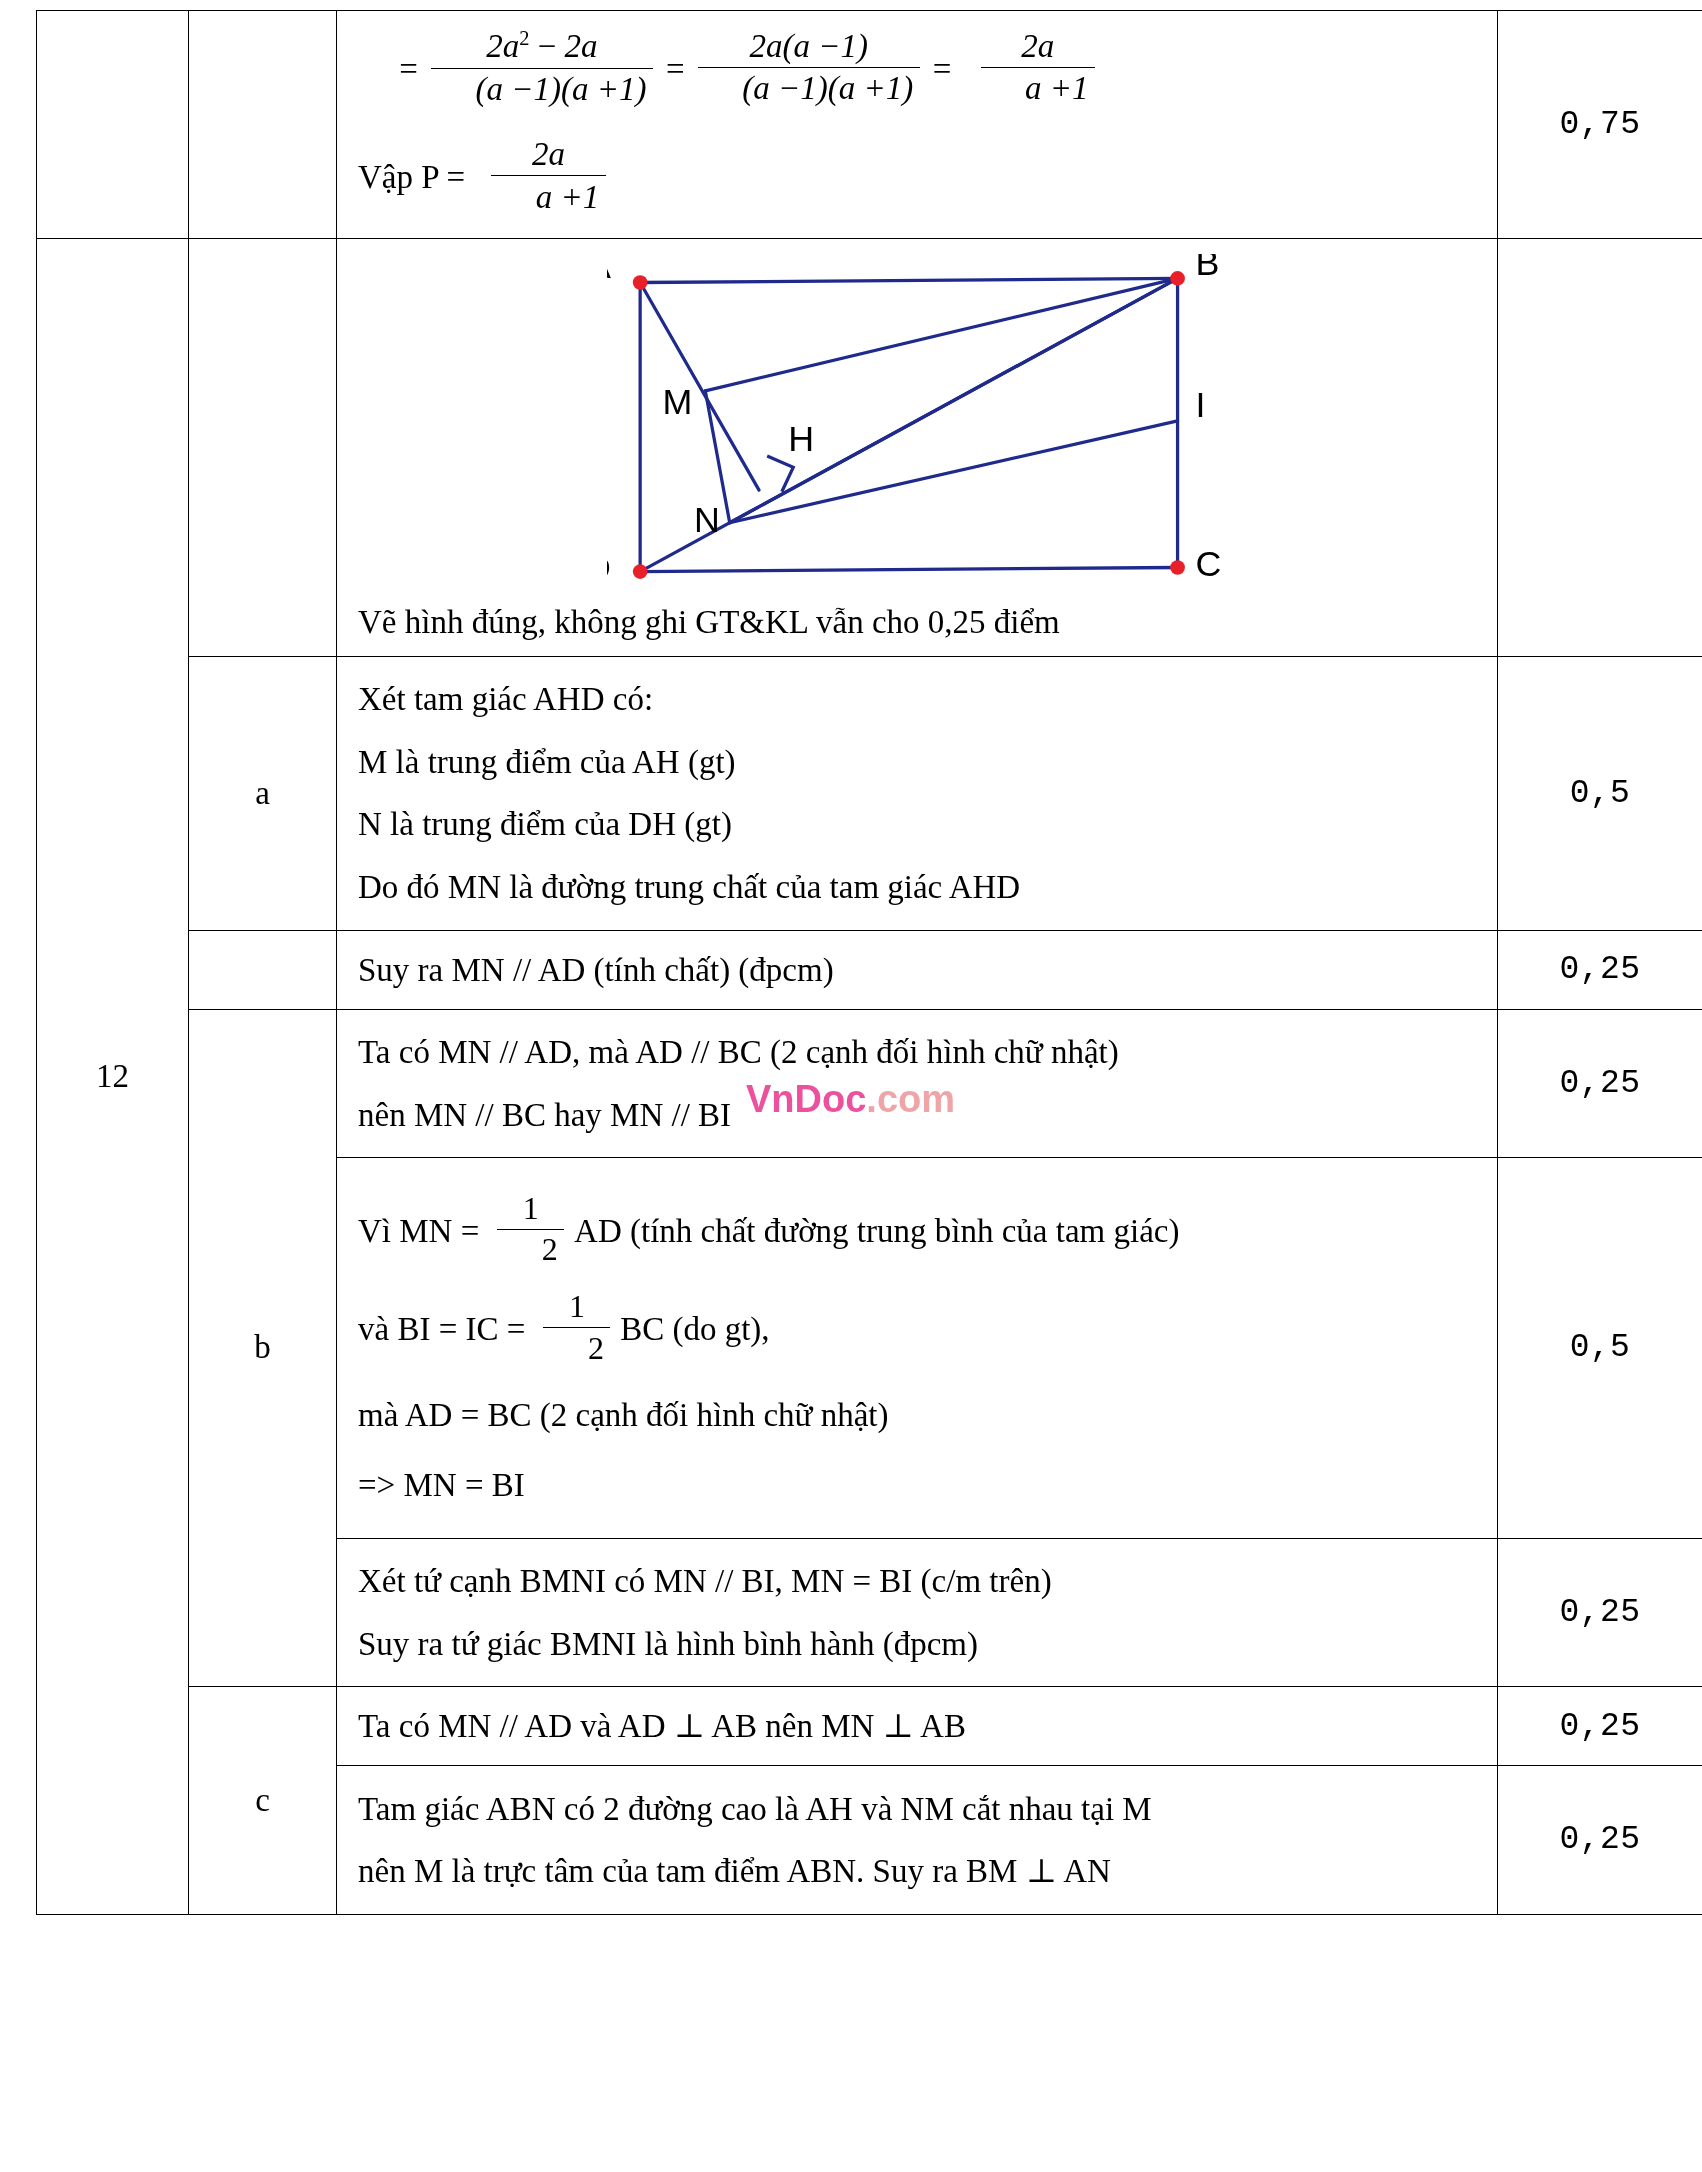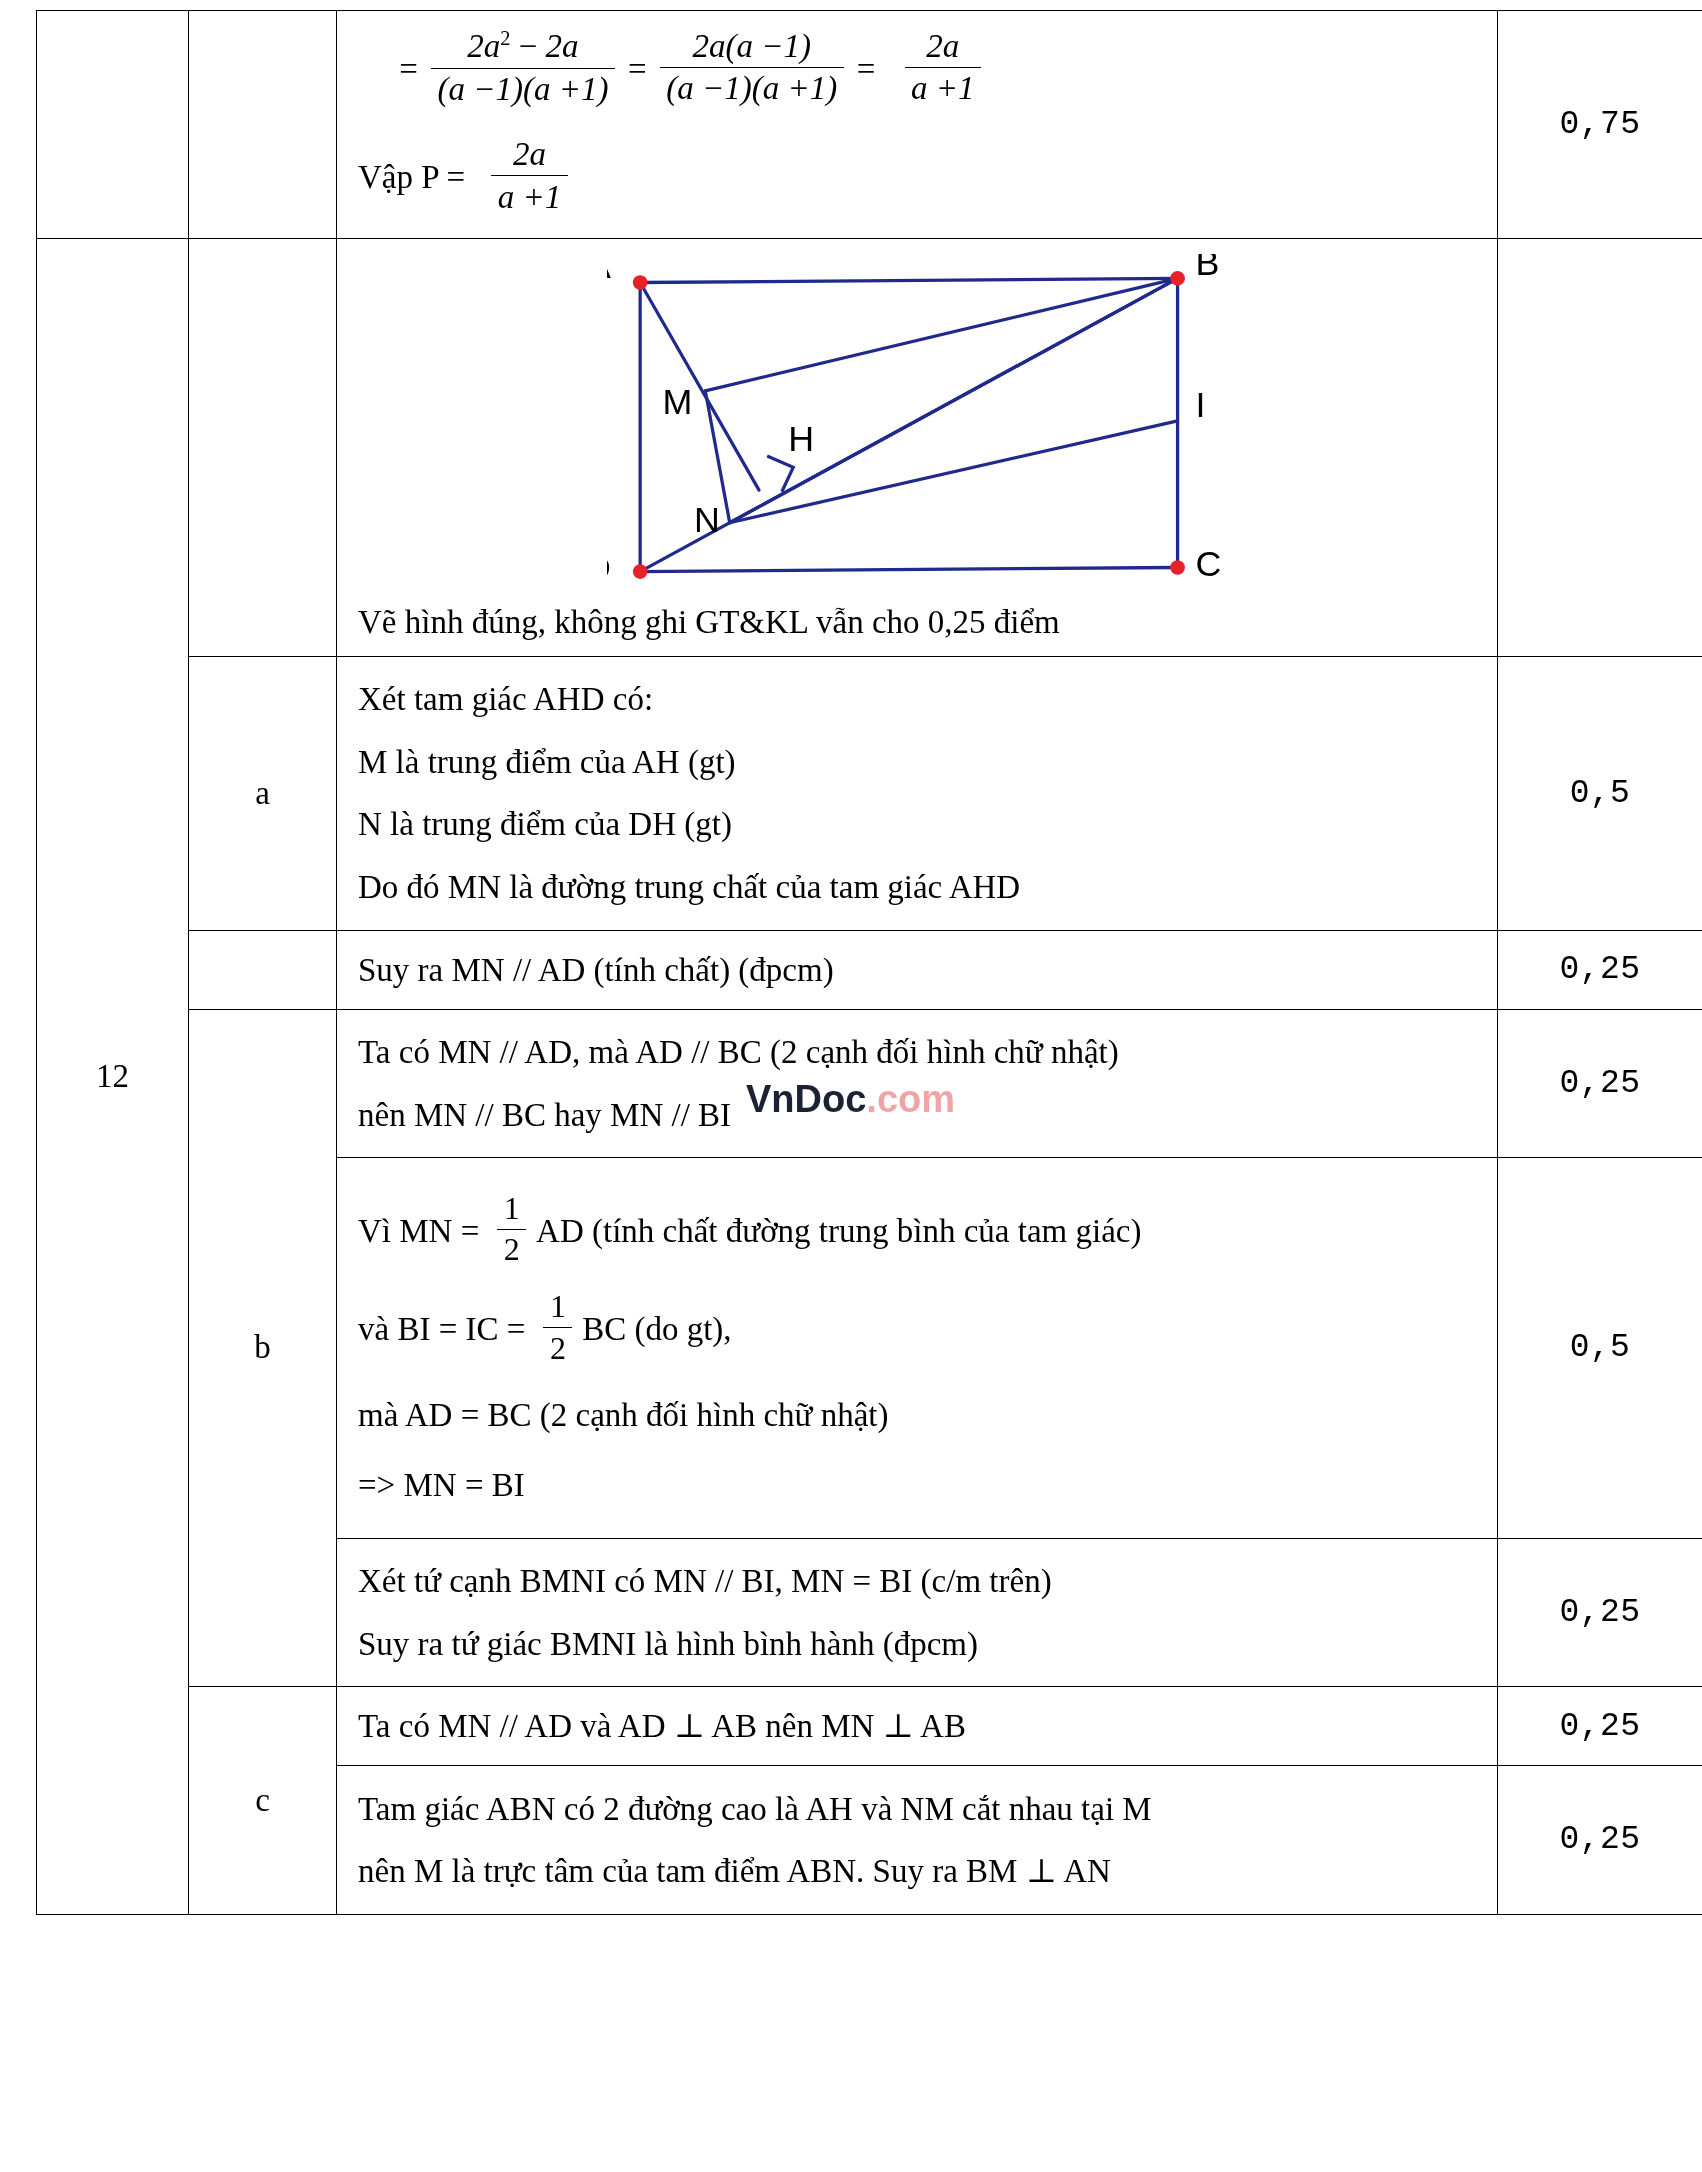--- a/index.html
+++ b/index.html
@@ -80,21 +80,21 @@
     margin: 0 4.9px;
     position: relative;
     top: -1.6px;
   }
   .frac .num, .frac .den {
     display: block;
     padding: 0 6.5px;
     line-height: 1.12;
   }
   .frac .num { border-bottom: 1.6px solid #000; padding-bottom: 2.4px; }
-  .frac .den { padding-top: 2.4px; }
+  .frac .den { padding-top: 2.4px; margin-left: 38px; }
   .frac.small { font-size: 32px; }
   .eqsign { display: inline-block; margin: 0 8.2px; vertical-align: middle; }
   .sup { font-size: 0.62em; vertical-align: super; font-style: italic; }
 
   .eqrow {
     display: flex;
     align-items: center;
     flex-wrap: nowrap;
     font-size: 33px;
     padding-left: 33px;
@@ -120,21 +120,21 @@
     left: 746px;
     top: 1078px;
     font-family: "Liberation Sans", "DejaVu Sans", sans-serif;
     font-weight: bold;
     font-size: 38px;
     letter-spacing: 0px;
     pointer-events: none;
     opacity: 0.95;
     z-index: 5;
   }
-  .wm-a { color: #0f172a; }
+  .wm-a { color: #ec4899; }
   .wm-b { color: #efa0a4; }
 
   .caption {
     font-size: 33px;
     padding: 3.3px 21px 14.7px 21px;
     white-space: nowrap;
   }
 </style>
 </head>
 <body>

